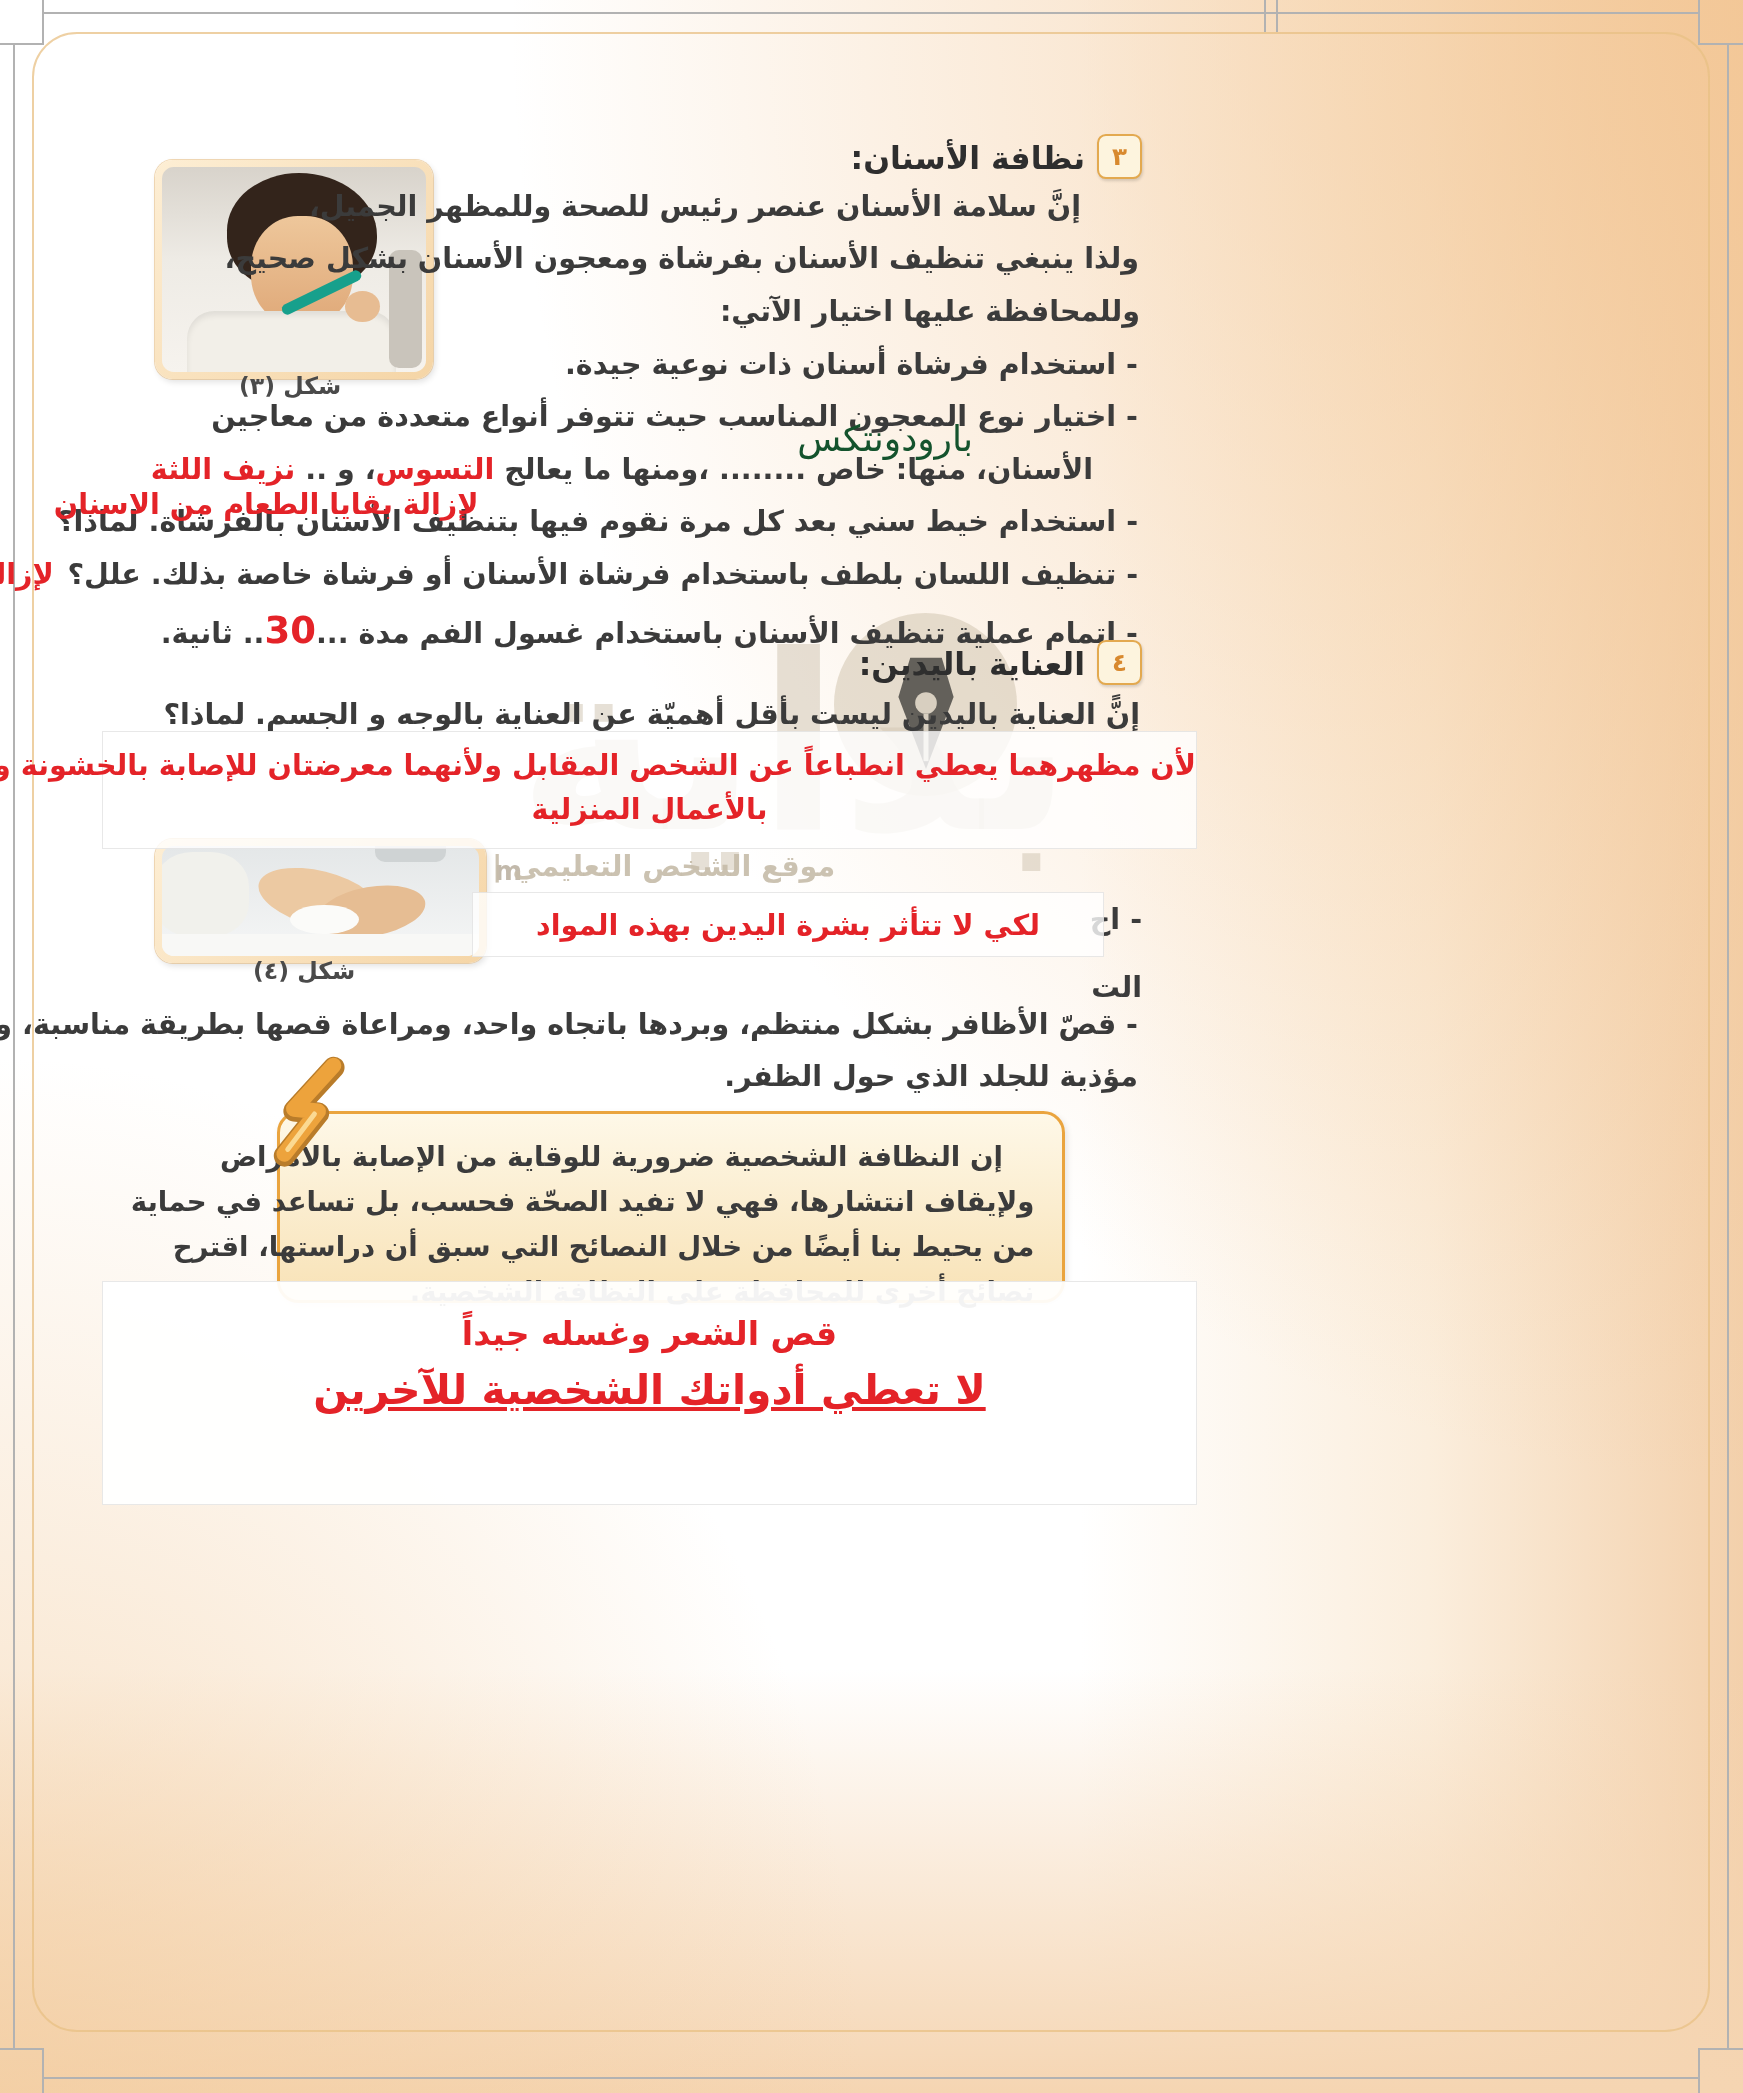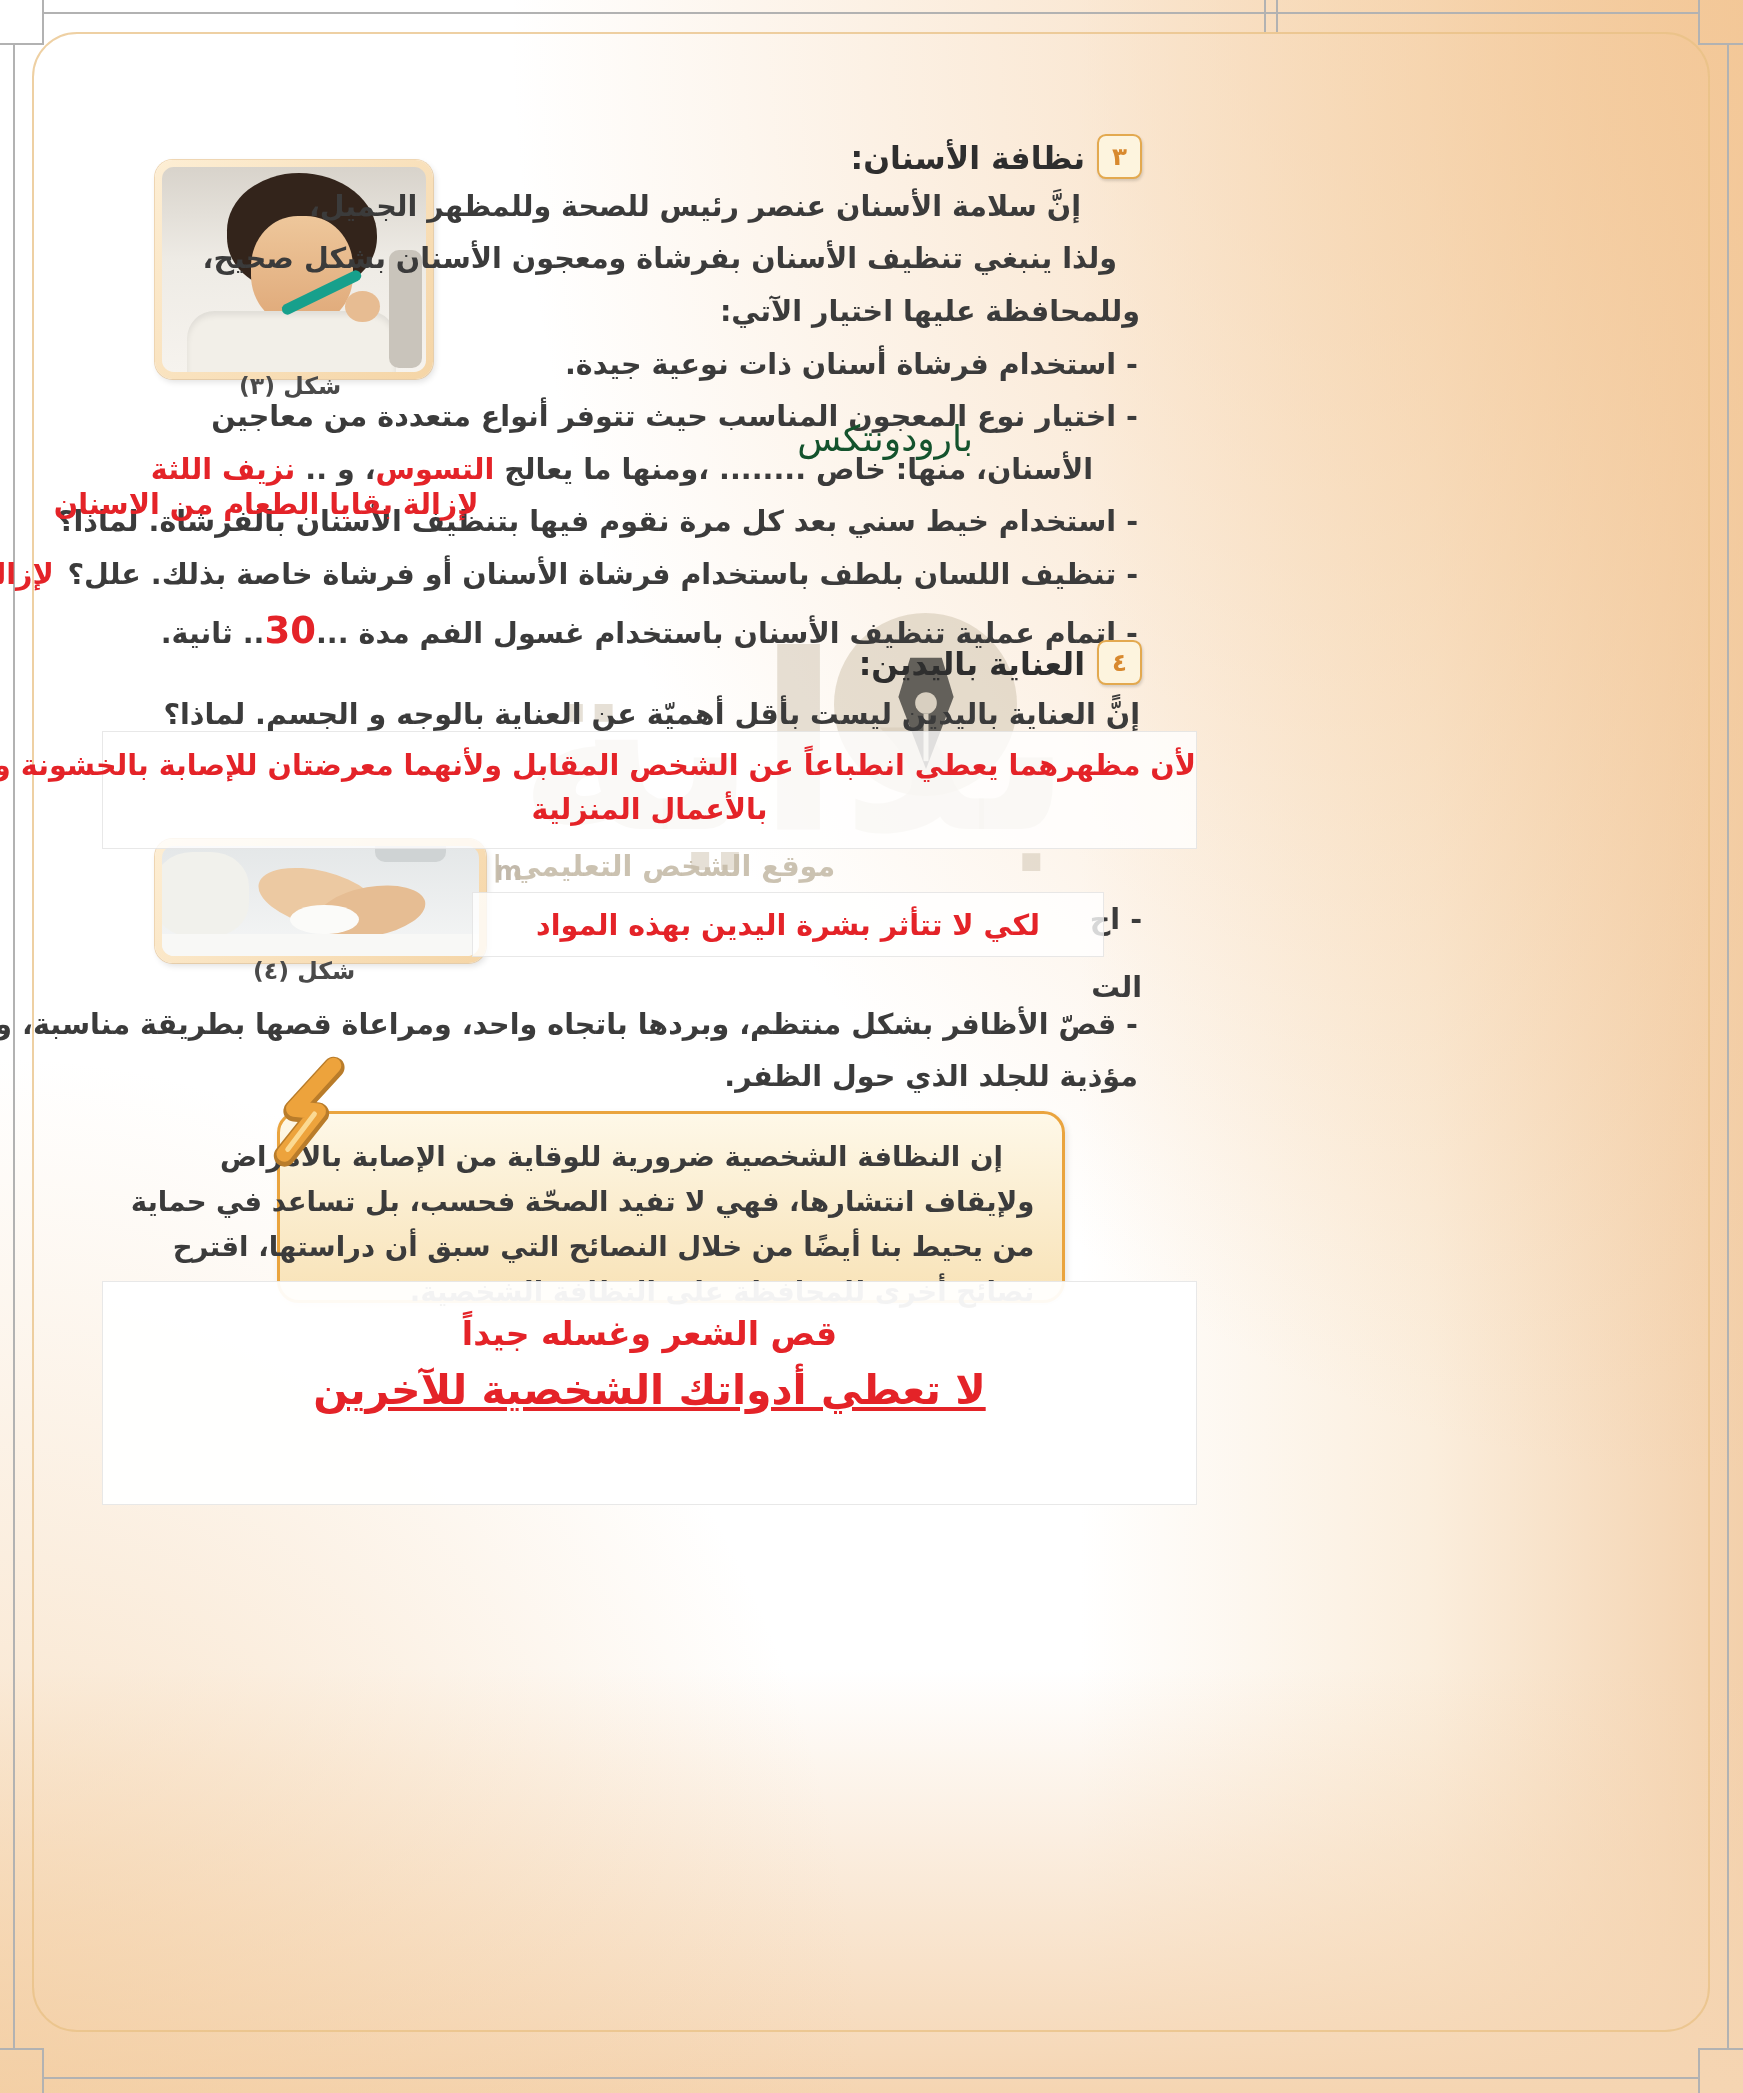--- a/index.html
+++ b/index.html
@@ -145,21 +145,21 @@
       <div class="ph" style="left:183px; top:124px; width:35px; height:31.5px; background:#e7bc92; border-radius:50%;"></div>
       <div class="ph" style="right:3.9px; top:83px; width:33px; height:118px; background:#c9c4bb; border-radius:9.9px;"></div>
     </div>
   </div>
   <div class="caption" style="left:240px; top:372px;">شكل (٣)</div>
 
   <div class="marker" style="right:601px; top:134px;">٣</div>
   <div class="t title" style="right:658px; top:140px;">نظافة الأسنان:</div>
 
   <div class="t" style="right:662px; top:189px;">إنَّ سلامة الأسنان عنصر رئيس للصحة وللمظهر الجميل،</div>
-  <div class="t" style="right:626px; top:241px;">ولذا ينبغي تنظيف الأسنان بفرشاة ومعجون الأسنان بشكل صحيح،</div>
+  <div class="t" style="right:604px; top:241px;">ولذا ينبغي تنظيف الأسنان بفرشاة ومعجون الأسنان بشكل صحيح،</div>
   <div class="t" style="right:603px; top:294px;">وللمحافظة عليها اختيار الآتي:</div>
 
   <div class="t" style="right:605px; top:347px;">- استخدام فرشاة أسنان ذات نوعية جيدة.</div>
   <div class="t" style="right:605px; top:399px;">- اختيار نوع المعجون المناسب حيث تتوفر أنواع متعددة من معاجين</div>
 
   <div class="t" style="right:650px; top:452px;">
     <span>الأسنان، منها: خاص ........ ،ومنها ما يعالج </span><span class="red">التسوس</span><span>، و .. </span><span class="red">نزيف اللثة</span>
   </div>
   <div class="paste-above">بارودونتكس</div>
 

